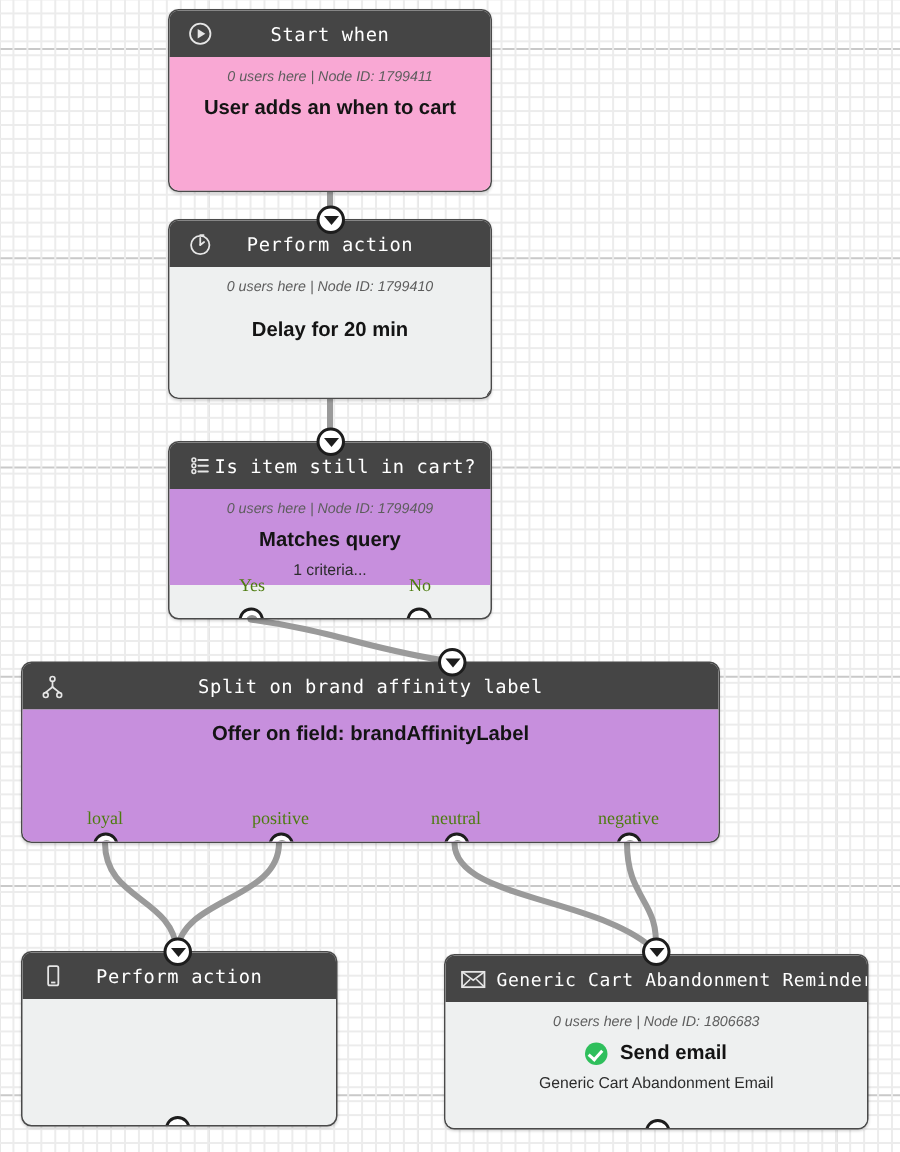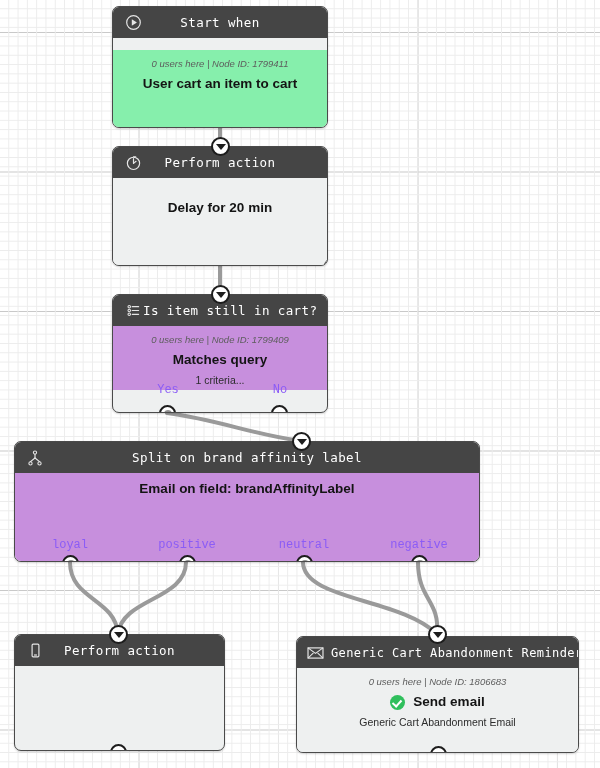--- a/index.html
+++ b/index.html
@@ -118,21 +118,21 @@
     line-height: 1.3;
   }
   .main-with-check {
     display: flex;
     align-items: center;
     justify-content: center;
     gap: 8px;
   }
 
   
-  .body-green { background: #86efac; margin-top: 12px; }
+  .body-green { background: #f9a8d4; }
   .body-purple { background: #c78fdd; }
   .body-grey { background: #eef0f0; }
 
   
   .port {
     position: absolute;
     width: 17px;
     height: 17px;
     border-radius: 50%;
     border: 2px solid #1d1d1d;
@@ -149,23 +149,23 @@
     left: 50%;
     top: 50%;
     width: 8px;
     height: 8px;
     margin: -4px 0 0 -4px;
     border-radius: 50%;
     background: #8f8f8f;
   }
   .port-label {
     position: absolute;
-    font-family: Liberation Mono, monospace;
+    font-family: Liberation Serif, serif;
     font-size: 12px;
-    color: #8b5cf6;
+    color: #4d7c0f;
     white-space: nowrap;
     transform: translateX(-50%);
     z-index: 4;
   }
 
   
   .arrow-in {
     position: absolute;
     width: 19px;
     height: 19px;
@@ -237,40 +237,41 @@
         <svg width="17" height="17" viewBox="0 0 20 20">
           <circle cx="10" cy="10" r="8" fill="none" stroke="#e6e6e6" stroke-width="1.4"></circle>
           <polygon points="8,6.2 14,10 8,13.8" fill="#e6e6e6"></polygon>
         </svg>
       </span>
       <span class="hdr-title">Start when</span>
       <span class="hdr-spacer"></span>
     </div>
     <div class="node-body body-green" style="height:91px;">
       <div class="node-meta">0 users here | Node ID: 1799411</div>
-      <div class="node-main">User cart an item to cart</div>
+      <div class="node-main">User adds an when to cart</div>
     </div>
     <span class="port filled" style="left:211px; top:119px;"></span>
   </div>
 
   <div class="arrow-in" style="left:211px; top:137px;"></div>
   <div class="node" style="left:112px; top:146px; width:216px; height:120px;">
     <div class="node-header">
       <span class="hdr-icon">
         <svg width="17" height="17" viewBox="0 0 20 20">
           <circle cx="10" cy="11" r="7.2" fill="none" stroke="#e6e6e6" stroke-width="1.4"></circle>
           <path d="M10,11 L10,5.5" stroke="#e6e6e6" stroke-width="1.4" stroke-linecap="round"></path>
           <path d="M10,11 L13,8.6" stroke="#e6e6e6" stroke-width="1.4" stroke-linecap="round"></path>
           <path d="M10,3.2 L12.6,3.2" stroke="#e6e6e6" stroke-width="1.4" stroke-linecap="round"></path>
         </svg>
       </span>
       <span class="hdr-title">Perform action</span>
       <span class="hdr-spacer"></span>
     </div>
     <div class="node-body body-grey" style="height:89px;">
+      <div class="node-meta">0 users here | Node ID: 1799410</div>
       <div class="node-main" style="margin-top:14px;">Delay for 20 min</div>
     </div>
     <span class="port filled" style="left:211px; top:111px;"></span>
   </div>
 
   <div class="arrow-in" style="left:211px; top:285px;"></div>
   <div class="node" style="left:112px; top:294px; width:216px; height:119px;">
     <div class="node-header">
       <span class="hdr-icon">
         <svg width="17" height="17" viewBox="0 0 20 20">
@@ -306,21 +307,21 @@
           <circle cx="15" cy="16" r="1.8" fill="none" stroke="#e6e6e6" stroke-width="1.2"></circle>
           <path d="M10,6 L10,10" stroke="#e6e6e6" stroke-width="1.3" stroke-linecap="round"></path>
           <path d="M10,10 L5,14" stroke="#e6e6e6" stroke-width="1.3" stroke-linecap="round"></path>
           <path d="M10,10 L15,14" stroke="#e6e6e6" stroke-width="1.3" stroke-linecap="round"></path>
         </svg>
       </span>
       <span class="hdr-title">Split on brand affinity label</span>
       <span class="hdr-spacer"></span>
     </div>
     <div class="node-body body-purple" style="height:90px;">
-      <div class="node-main">Email on field: brandAffinityLabel</div>
+      <div class="node-main">Offer on field: brandAffinityLabel</div>
     </div>
     <span class="port-label" style="left:55px; top:96px;">loyal</span>
     <span class="port filled" style="left:47px; top:113px;"></span>
 
     <span class="port-label" style="left:172px; top:96px;">positive</span>
     <span class="port filled" style="left:164px; top:113px;"></span>
 
     <span class="port-label" style="left:289px; top:96px;">neutral</span>
     <span class="port filled" style="left:281px; top:113px;"></span>
 

